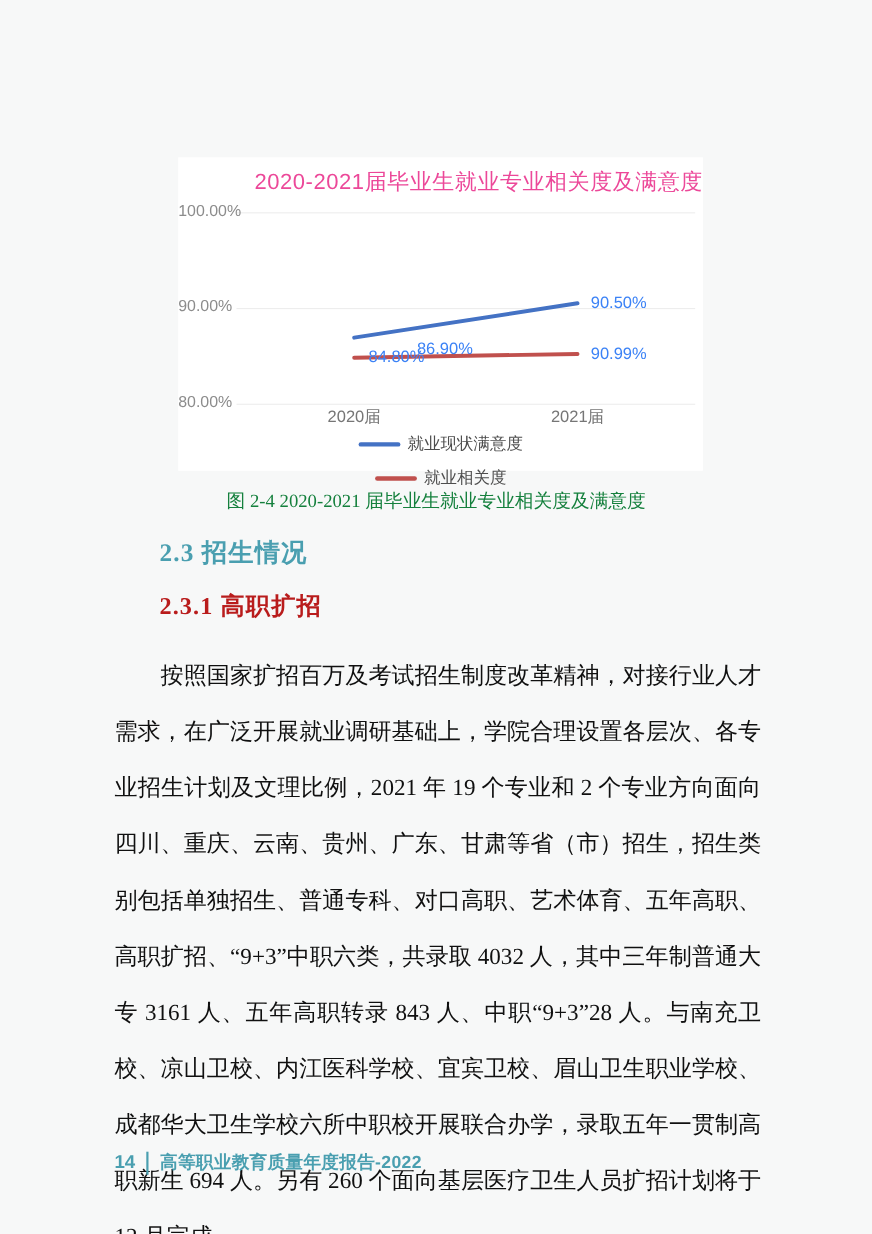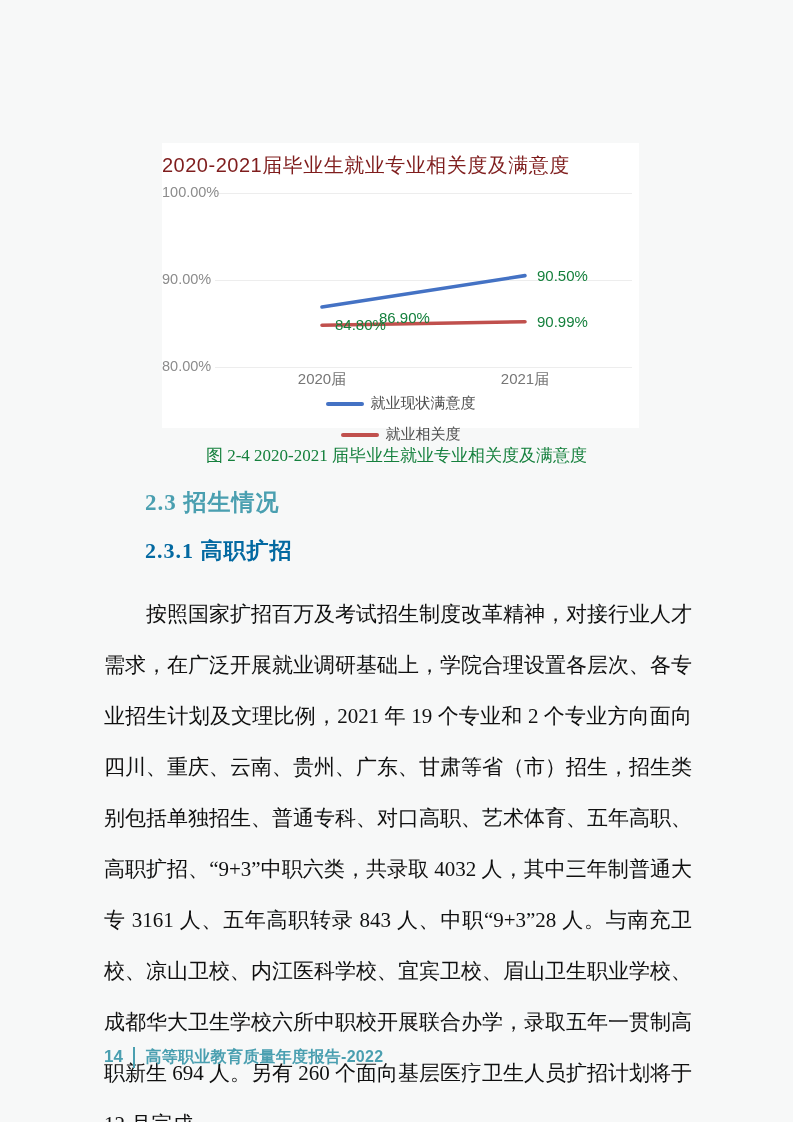--- a/index.html
+++ b/index.html
@@ -8,36 +8,36 @@
     position:relative; width:793px; height:1122px; margin:0 auto;
     background:#f7f8f8; overflow:hidden;
   }
   
   .chart-card{
     position:absolute; left:162px; top:143px; width:477px; height:285px;
     background:#ffffff;
   }
   .chart-title{
     position:absolute; left:0; top:9px; width:100%;
-    text-align:left; font-family:"Liberation Sans", sans-serif;
-    font-size:20px; color:#7f1d1d; letter-spacing:0.5px;
+    text-align:right; font-family:"Liberation Sans", sans-serif;
+    font-size:20px; color:#ec4899; letter-spacing:0.5px;
   }
   .plot{position:absolute; left:0; top:0; width:477px; height:285px;}
   .gridline{position:absolute; height:1px; background:#ededed;}
   .ytick{
     position:absolute; left:0; width:48px; text-align:right;
     font-family:"Liberation Sans", sans-serif; font-size:14.5px; color:#8c8c8c;
   }
   .xtick{
     position:absolute; top:227px; transform:translateX(-50%);
     font-family:"Liberation Sans", sans-serif; font-size:15px; color:#767676;
   }
   .data-label{
     position:absolute; font-family:"Liberation Sans", sans-serif;
-    font-size:15px; color:#15803d; white-space:nowrap;
+    font-size:15px; color:#3b82f6; white-space:nowrap;
   }
   #chart-svg{position:absolute; left:0; top:0;}
   .legend{
     position:absolute; left:0; top:251px; width:100%;
     display:flex; justify-content:center; align-items:center; gap:12px;flex-direction:column;
   }
   .legend-item{display:flex; align-items:center; gap:7px;}
   .legend-swatch{width:38px; height:4px; border-radius:2px;}
   .legend-label{
     font-family:"Liberation Sans", sans-serif; font-size:15px; color:#4d4d4d;
@@ -110,21 +110,21 @@
           <span class="legend-swatch" style="background: rgb(192, 80, 77);"></span>
           <span class="legend-label">就业相关度</span>
         </div>
       </div>
     </div>
   </div>
 
   <div class="caption">图 2-4  2020-2021 届毕业生就业专业相关度及满意度</div>
 
   <div class="h2 accent" style="color: rgb(74, 159, 176);">2.3 招生情况</div>
-  <div class="h3 accent" style="color: #0369a1;">2.3.1 高职扩招</div>
+  <div class="h3 accent" style="color: #b91c1c;">2.3.1 高职扩招</div>
 
   <div class="body-text">
     <p>按照国家扩招百万及考试招生制度改革精神，对接行业人才需求，在广泛开展就业调研基础上，学院合理设置各层次、各专业招生计划及文理比例，2021 年 19 个专业和 2 个专业方向面向四川、重庆、云南、贵州、广东、甘肃等省（市）招生，招生类别包括单独招生、普通专科、对口高职、艺术体育、五年高职、高职扩招、“9+3”中职六类，共录取 4032 人，其中三年制普通大专 3161 人、五年高职转录 843 人、中职“9+3”28 人。与南充卫校、凉山卫校、内江医科学校、宜宾卫校、眉山卫生职业学校、成都华大卫生学校六所中职校开展联合办学，录取五年一贯制高职新生 694 人。另有 260 个面向基层医疗卫生人员扩招计划将于 12 月完成。</p>
   </div>
 
   <div class="footer">
     <span class="footer-pagenum accent" style="color: rgb(74, 159, 176);">14</span>
     <span class="footer-divider" style="background: rgb(74, 159, 176);"></span>
     <span class="footer-title accent" style="color: rgb(74, 159, 176);">高等职业教育质量年度报告-2022</span>
   </div>

